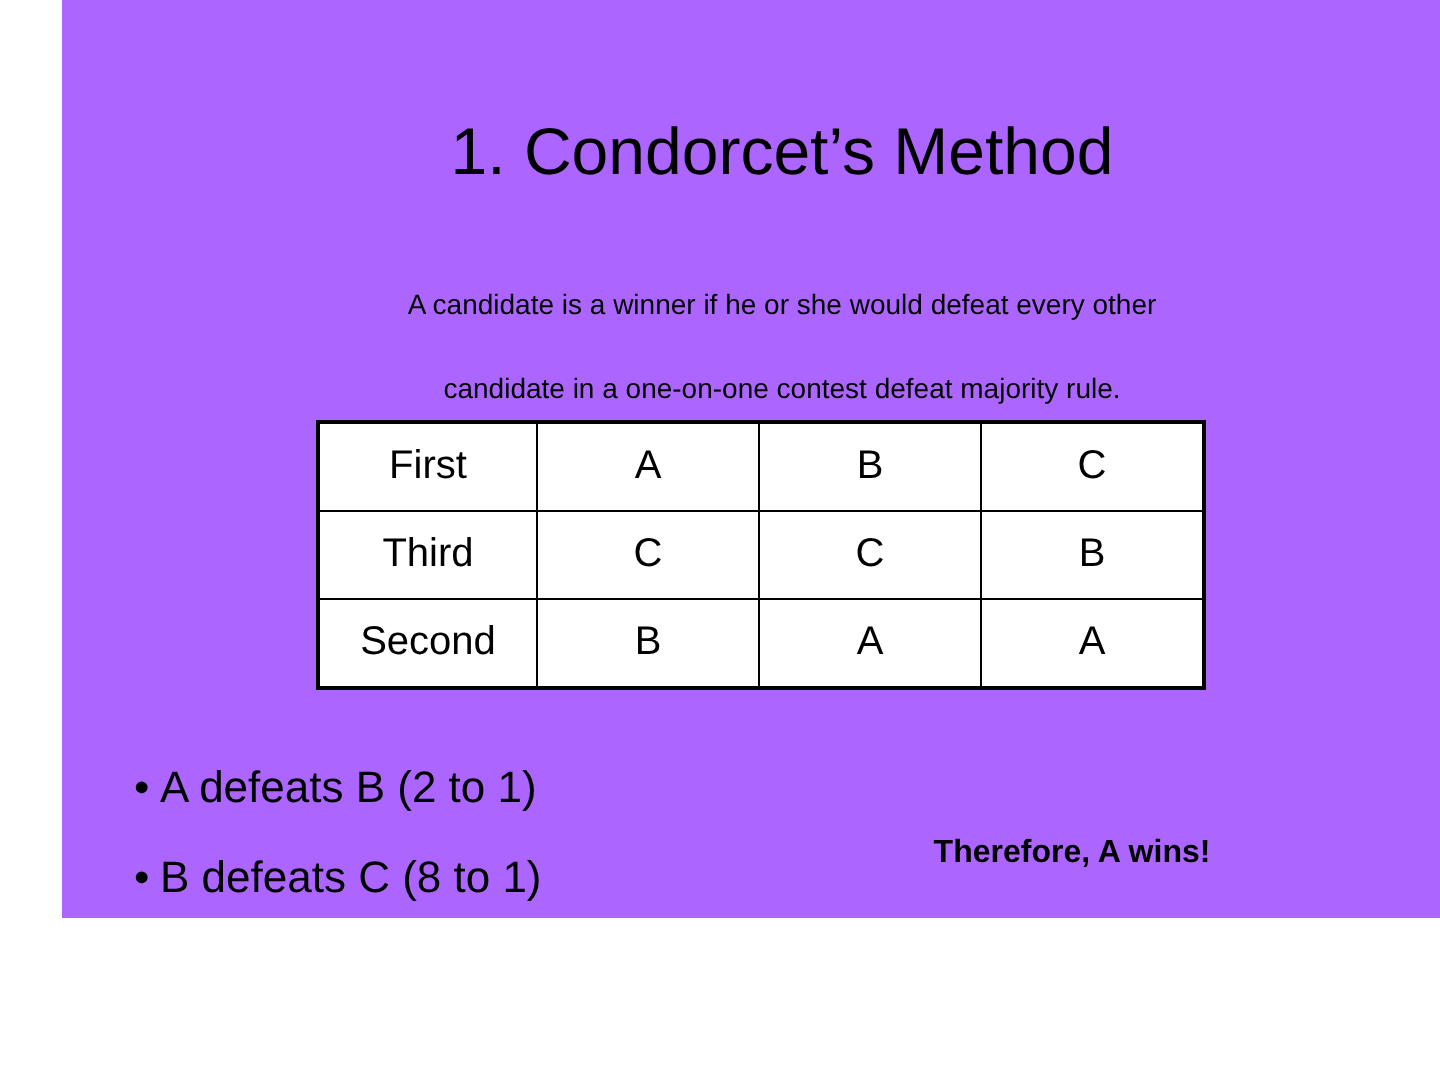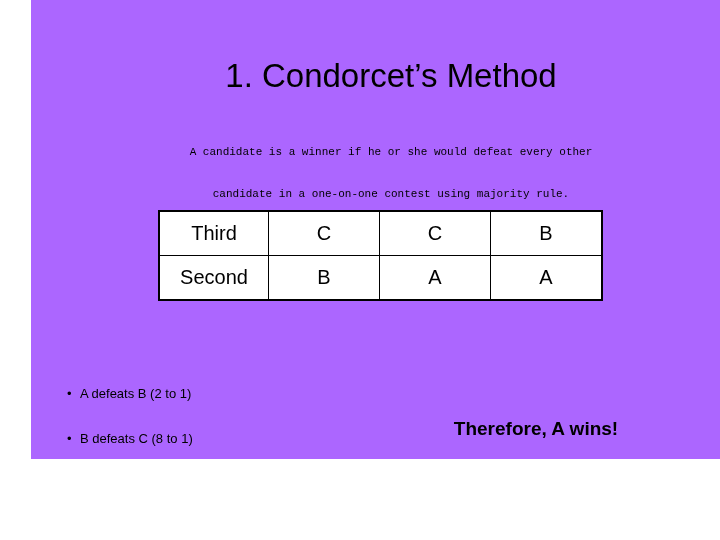--- a/index.html
+++ b/index.html
@@ -35,23 +35,22 @@
     white-space: nowrap;
   }
 
   
   #body-text {
     position: absolute;
     left: 30px;
     top: 131px;
     width: 660px;
     text-align: center;
-    font-size: 11px;
+    font-size: 14px;
     line-height: 42px;
-    font-family: Liberation Mono, monospace;
   }
   #body-text .line {
     display: block;
     white-space: nowrap;
   }
 
   
   #pref-table {
     position: absolute;
     left: 128px;
@@ -79,55 +78,61 @@
 
   
   #bullets {
     position: absolute;
     left: 36px;
     top: 372px;
     width: 330px;
   }
   #bullets .bullet-row {
     display: block;
-    font-size: 13px;
+    font-size: 22px;
     line-height: 44.5px;
     white-space: nowrap;
   }
   #bullets .bullet-row .dot {
     display: inline-block;
     width: 13px;
   }
 
   
   #conclusion {
     position: absolute;
     left: 370px;
     top: 418px;
     width: 270px;
     text-align: center;
-    font-size: 19px;
+    font-size: 16px;
     font-weight: bold;
     white-space: nowrap;
   }
 </style>
 </head>
 <body>
 
 <div id="slide">
 
   <div id="title">1. Condorcet’s Method</div>
 
   <div id="body-text">
     <span class="line">A candidate is a winner if he or she would defeat every other</span>
-    <span class="line">candidate in a one-on-one contest using majority rule.</span>
+    <span class="line">candidate in a one-on-one contest defeat majority rule.</span>
   </div>
 
   <table id="pref-table">
     <tbody>
+      <tr>
+        <td class="rank-label">First</td>
+        <td class="ballot-cell">A</td>
+        <td class="ballot-cell">B</td>
+        <td class="ballot-cell">C</td>
+      </tr>
       <tr>
         <td class="rank-label">Third</td>
         <td class="ballot-cell">C</td>
         <td class="ballot-cell">C</td>
         <td class="ballot-cell">B</td>
       </tr>
       <tr>
         <td class="rank-label">Second</td>
         <td class="ballot-cell">B</td>
         <td class="ballot-cell">A</td>

